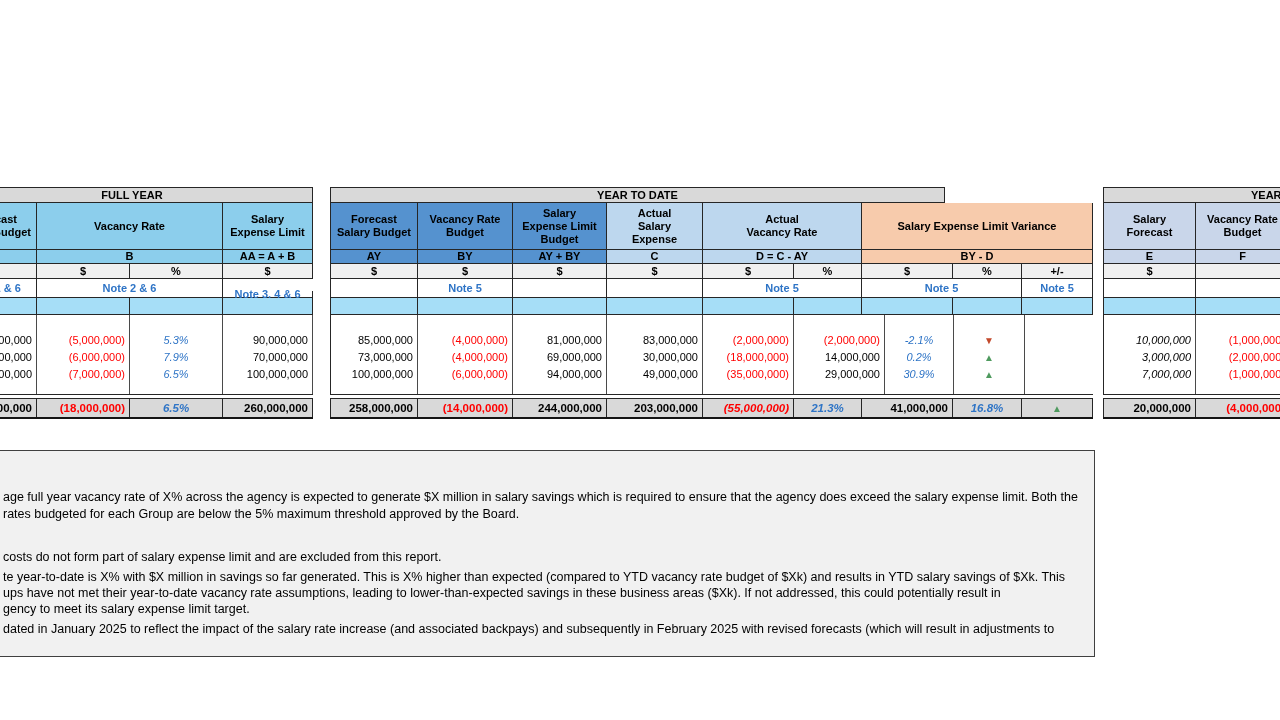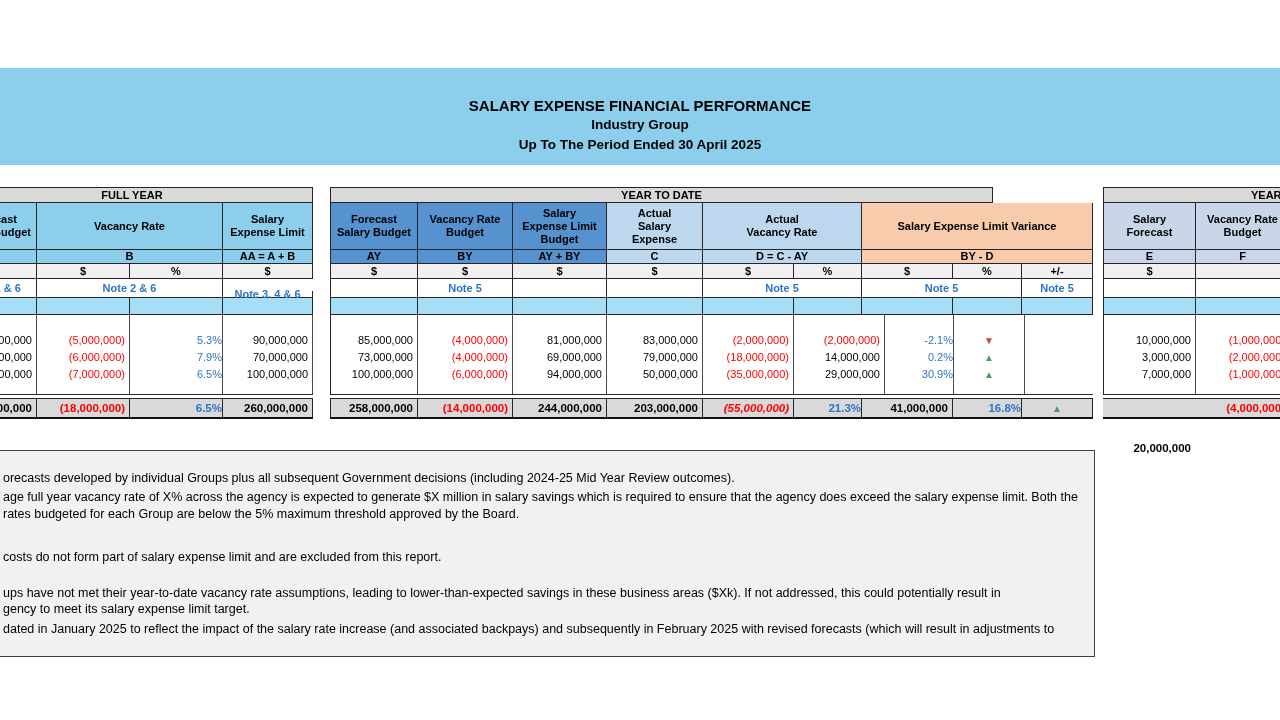--- a/index.html
+++ b/index.html
@@ -27,45 +27,40 @@
   .bg-light{background:#BDD7EE;}
   .bg-peach{background:#F7CBAC;}
   .bg-steel{background:#C9D6EA;}
   .unitrow .cell{background:#F0F0F0;}
   .noterow .cell{background:#ffffff;color:#2E74C6;}
   .bandrow .cell{background:#A6DEF7;}
   .data{border-bottom:1px solid #262626;background:#ffffff;}
   .dcol{box-sizing:border-box;border-right:1px solid #4a4a4a;padding-top:17px;background:#ffffff;}
   .vline{height:17px;line-height:17px;font-size:11px;white-space:nowrap;overflow:visible;}
   .t-money{text-align:right;padding-right:4px;}
-  .t-pct{text-align:right;}
+  .t-pct{text-align:center;font-style:italic;}
   .t-arrow{text-align:center;}
   .neg{color:#FF0000;}
   .pctblue{color:#2E74C6;}
   .tri-up{color:#4E9A5E;font-size:10px;}
   .tri-down{color:#C3492B;font-size:10px;}
   .spc{background:#ffffff;}
   .tot{background:#D9D9D9;border-top:1px solid #262626;border-bottom:2px solid #141414;}
   .tcell{box-sizing:border-box;border-right:1px solid #262626;font-weight:bold;font-size:11.5px;
          line-height:18px;white-space:nowrap;}
   
   .notesbox{position:absolute;left:-6px;top:450px;width:1101px;height:207px;background:#F1F1F1;
             border:1px solid #404040;box-sizing:border-box;}
   .nline{position:absolute;left:8px;font-size:12.5px;line-height:16px;white-space:nowrap;color:#000;}
 </style>
 </head>
 <body>
 
 <div class="sheet">
 
-  <div class="banner">
-    <div class="t1">SALARY EXPENSE FINANCIAL PERFORMANCE</div>
-    <div class="t2">Industry Group</div>
-    <div class="t3">Up To The Period Ended 30 April 2025</div>
-  </div>
 
   <div class="ftable" style="left: -49px; width: 362px;">
       <div class="trow sect" style="height: 16px; width: 362px;">FULL YEAR</div>
       <div class="trow hdrrow" style="height: 47px; width: 362px;">
         <div class="cell gh bg-sky" style="width: 86px;">Forecast
 Salary Budget</div>
         <div class="cell gh bg-sky" style="width: 186px;">Vacancy Rate</div>
         <div class="cell gh bg-sky" style="width: 90px;">Salary
 Expense Limit</div>
       </div>
@@ -115,21 +110,21 @@
       </div>
       <div class="trow spc" style="height: 3px; width: 362px;"></div>
       <div class="trow tot" style="height: 21px; width: 362px;">
         <div class="tcell t-money" style="width: 86px;"><span>278,000,000</span></div>
         <div class="tcell t-money" style="width: 93px;"><span class="neg">(18,000,000)</span></div>
         <div class="tcell t-pct" style="width: 93px;"><span class="pctblue">6.5%</span></div>
         <div class="tcell t-money" style="width: 90px;"><span>260,000,000</span></div>
       </div>
     </div>
   <div class="ftable" style="left: 330px; width: 763px;">
-      <div class="trow sect" style="height: 16px; width: 663px;">YEAR TO DATE</div>
+      <div class="trow sect" style="height: 16px; width: 615px;">YEAR TO DATE</div>
       <div class="trow hdrrow" style="height: 47px; width: 763px;">
         <div class="cell gh bg-dark" style="width: 88px;">Forecast
 Salary Budget</div>
         <div class="cell gh bg-dark" style="width: 95px;">Vacancy Rate
 Budget</div>
         <div class="cell gh bg-dark" style="width: 94px;">Salary
 Expense Limit
 Budget</div>
         <div class="cell gh bg-light" style="width: 96px;">Actual
 Salary
@@ -188,22 +183,22 @@
           <div class="vline t-money"><span class="neg">(4,000,000)</span></div>
           <div class="vline t-money"><span class="neg">(6,000,000)</span></div>
         </div>
         <div class="dcol" style="width: 94px;">
           <div class="vline t-money"><span>81,000,000</span></div>
           <div class="vline t-money"><span>69,000,000</span></div>
           <div class="vline t-money"><span>94,000,000</span></div>
         </div>
         <div class="dcol" style="width: 96px;">
           <div class="vline t-money"><span>83,000,000</span></div>
-          <div class="vline t-money"><span>79,000,000</span></div>
-          <div class="vline t-money"><span>50,000,000</span></div>
+          <div class="vline t-money"><span>30,000,000</span></div>
+          <div class="vline t-money"><span>49,000,000</span></div>
         </div>
         <div class="dcol" style="width: 91px;">
           <div class="vline t-money"><span class="neg">(2,000,000)</span></div>
           <div class="vline t-money"><span class="neg">(18,000,000)</span></div>
           <div class="vline t-money"><span class="neg">(35,000,000)</span></div>
         </div>
         <div class="dcol" style="width: 91px;">
           <div class="vline t-money"><span class="neg">(2,000,000)</span></div>
           <div class="vline t-money"><span>14,000,000</span></div>
           <div class="vline t-money"><span>29,000,000</span></div>
@@ -250,41 +245,41 @@
       </div>
       <div class="trow noterow" style="height: 19px; width: 187px;">
         <div class="cell" style="width: 93px;"></div>
         <div class="cell" style="width: 94px;"></div>
       </div>
       <div class="trow bandrow" style="height: 17px; width: 187px;">
         <div class="cell" style="width: 93px;"></div>
         <div class="cell" style="width: 94px;"></div>
       </div>
       <div class="trow data" style="height: 80px; width: 187px;">
-        <div class="dcol" style="width: 93px;">
+        <div class="dcol" style="width: 93px; font-style: italic;">
           <div class="vline t-money"><span>10,000,000</span></div>
           <div class="vline t-money"><span>3,000,000</span></div>
           <div class="vline t-money"><span>7,000,000</span></div>
         </div>
         <div class="dcol" style="width: 94px;">
           <div class="vline t-money"><span class="neg">(1,000,000)</span></div>
           <div class="vline t-money"><span class="neg">(2,000,000)</span></div>
           <div class="vline t-money"><span class="neg">(1,000,000)</span></div>
         </div>
       </div>
       <div class="trow spc" style="height: 3px; width: 187px;"></div>
       <div class="trow tot" style="height: 21px; width: 187px;">
-        <div class="tcell t-money" style="width: 93px; margin-top: 40px;"><span>20,000,000</span></div>
+        <div class="tcell t-money" style="width: 93px;"><span>20,000,000</span></div>
         <div class="tcell t-money" style="width: 94px;"><span class="neg">(4,000,000)</span></div>
       </div>
     </div>
 
   <div class="notesbox">
-      <div class="nline" style="top: 19px;">orecasts developed by individual Groups plus all subsequent Government decisions (including 2024-25 Mid Year Review outcomes).</div>
       <div class="nline" style="top: 38px;">age full year vacancy rate of X% across the agency is expected to generate $X million in salary savings which is required to ensure that the agency does exceed the salary expense limit. Both the</div>
       <div class="nline" style="top: 55px;">rates budgeted for each Group are below the 5% maximum threshold approved by the Board.</div>
       <div class="nline" style="top: 98px;">costs do not form part of salary expense limit and are excluded from this report.</div>
+      <div class="nline" style="top: 118px;">te year-to-date is X% with $X million in savings so far generated. This is X% higher than expected (compared to YTD vacancy rate budget of $Xk) and results in YTD salary savings of $Xk. This</div>
       <div class="nline" style="top: 134px;">ups have not met their year-to-date vacancy rate assumptions, leading to lower-than-expected savings in these business areas ($Xk). If not addressed, this could potentially result in</div>
       <div class="nline" style="top: 150px;">gency to meet its salary expense limit target.</div>
       <div class="nline" style="top: 170px;">dated in January 2025 to reflect the impact of the salary rate increase (and associated backpays) and subsequently in February 2025 with revised forecasts (which will result in adjustments to</div>
     </div>
 
 </div>
 
 </body></html>

